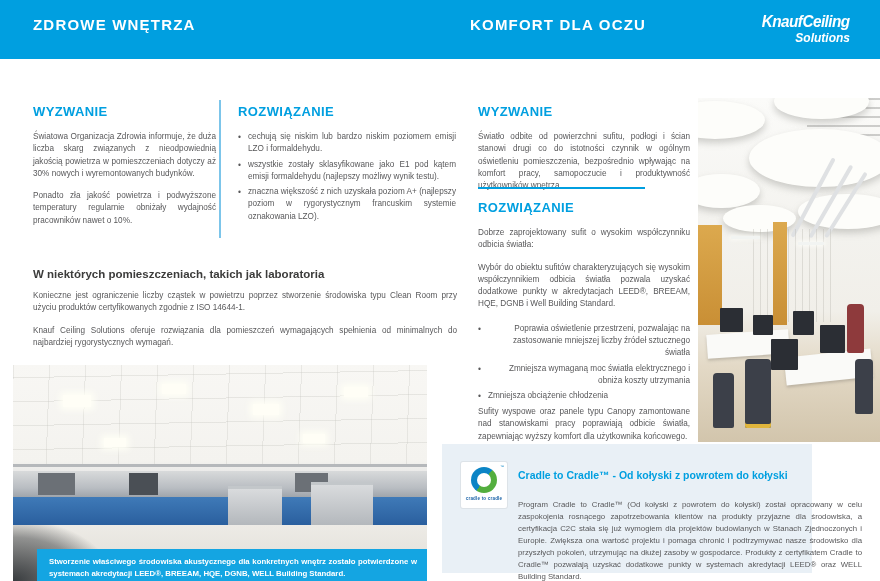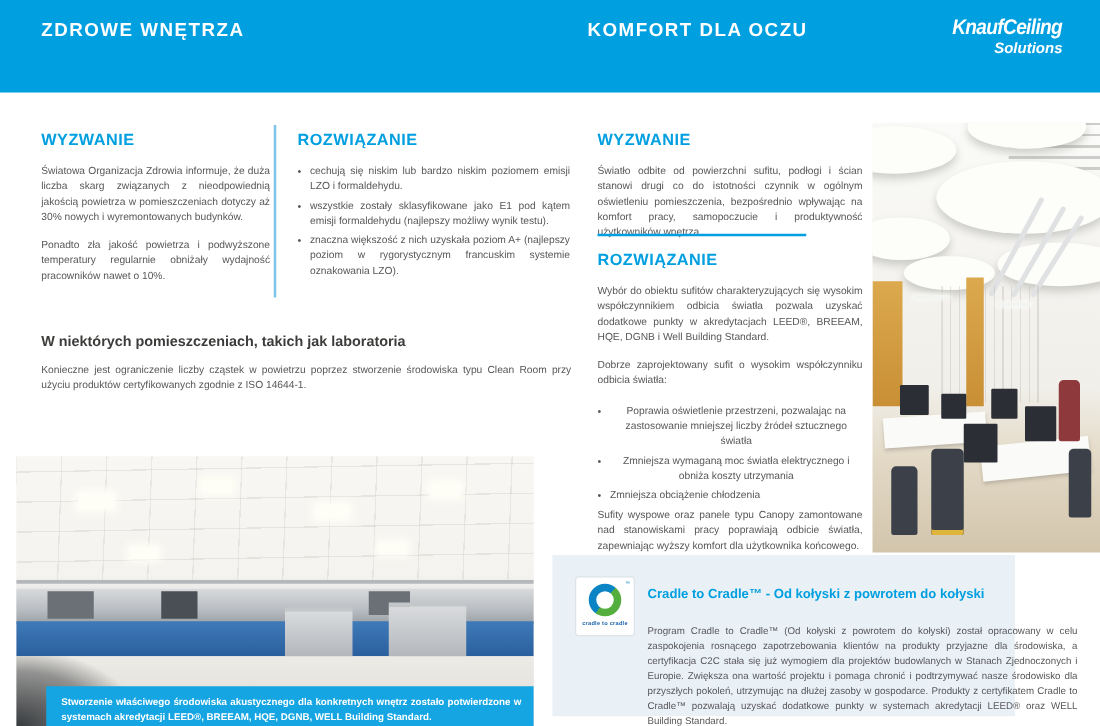--- a/index.html
+++ b/index.html
@@ -1,20 +1,20 @@
 <!DOCTYPE html>
 <html><head>
 <meta charset="utf-8">
 <style>
   html,body{margin:0;padding:0;background:#fff;}
   .page{position:relative;width:880px;height:581px;background:#ffffff;overflow:hidden;
         font-family:"Liberation Sans", sans-serif;color:#58585a;}
 
   
-  .band{position:absolute;left:0;top:0;width:880px;height:74px;background:#009fe0;}
+  .band{position:absolute;left:0;top:0;width:880px;height:59px;background:#009fe0;}
   .band-title{position:absolute;top:16px;color:#fff;font-weight:bold;font-size:15px;letter-spacing:1.2px;}
   .band-title.left{left:33px;}
   .band-title.right{left:470px;}
   .logo{position:absolute;right:30px;top:13px;color:#fff;font-style:italic;text-align:right;line-height:1;}
   .logo-main{font-size:17px;font-weight:bold;letter-spacing:-0.6px;transform:scaleX(0.9);transform-origin:right;}
   .logo-sub{font-size:12px;font-weight:bold;margin-top:2px;}
 
   
   .sec-title{color:#009fe0;font-weight:bold;font-size:13px;letter-spacing:0.4px;margin:0 0 12px 0;}
   .body-txt{font-size:8.2px;line-height:1.5;text-align:justify;color:#58585a;margin:0 0 10px 0;}
@@ -23,21 +23,21 @@
   .col2{left:238px;top:104px;width:218px;}
   .col3c{left:478px;top:104px;width:212px;}
   .col3s{left:478px;top:200px;width:212px;}
   .vdiv{position:absolute;left:219px;top:100px;width:2px;height:138px;background:#7cc5ea;}
   .hdiv{position:absolute;left:478px;top:187px;width:167px;height:2px;background:#009fe0;}
 
   .bullets{margin-top:12px;}
   .bullet{display:flex;margin:0 0 3px 0;}
   .bullet::before{content:"•";font-size:8.5px;line-height:1.5;margin-right:7px;color:#58585a;}
   .bullet span{font-size:8.2px;line-height:1.5;text-align:justify;}
-  .col3s .bullet span{text-align:center;}
+  .col3s .bullet span{text-align:right;}
 
   .labs{position:absolute;left:33px;top:268px;width:424px;}
   .labs-h{font-size:11.5px;font-weight:bold;color:#3c3c3b;margin:0 0 10px 0;}
 
   
   .photo1{position:absolute;left:13px;top:365px;width:414px;height:216px;overflow:hidden;
           background:linear-gradient(180deg,#f8f7f4 0%,#f4f3ef 44%,#e9e9e8 50%,#eeedea 78%,#e6e3de 100%);}
   .p1-grid{position:absolute;left:0;top:0;width:100%;height:47%;
            background:
              repeating-linear-gradient(92deg, rgba(190,190,184,.28) 0 1px, transparent 1px 36px),
@@ -122,20 +122,21 @@
         </div>
       <div class="bullet">
           <span>znaczna większość z nich uzyskała poziom A+ (najlepszy poziom w rygorystycznym francuskim systemie oznakowania LZO).</span>
         </div>
     </div>
   </div>
 
   <div class="labs">
     <h3 class="labs-h">W niektórych pomieszczeniach, takich jak laboratoria</h3>
     <p class="body-txt">Konieczne jest ograniczenie liczby cząstek w powietrzu poprzez stworzenie środowiska typu Clean Room przy użyciu produktów certyfikowanych zgodnie z ISO 14644-1.</p>
+    <p class="body-txt">Knauf Ceiling Solutions oferuje rozwiązania dla pomieszczeń wymagających spełnienia od minimalnych do najbardziej rygorystycznych wymagań.</p>
   </div>
 
   <div class="photo1">
     <div class="p1-grid"></div>
     <div class="p1-light" style="left:12%;top:14%;width:28px;height:12px;"></div>
     <div class="p1-light" style="left:36%;top:9%;width:24px;height:10px;"></div>
     <div class="p1-light" style="left:58%;top:18%;width:26px;height:11px;"></div>
     <div class="p1-light" style="left:80%;top:10%;width:24px;height:10px;"></div>
     <div class="p1-light" style="left:70%;top:32%;width:22px;height:9px;"></div>
     <div class="p1-light" style="left:22%;top:34%;width:22px;height:9px;"></div>
@@ -156,22 +157,22 @@
 
   <div class="col col3c">
     <h2 class="sec-title">WYZWANIE</h2>
     <p class="body-txt">Światło odbite od powierzchni sufitu, podłogi i ścian stanowi drugi co do istotności czynnik w ogólnym oświetleniu pomieszczenia, bezpośrednio wpływając na komfort pracy, samopoczucie i produktywność użytkowników wnętrza.</p>
   </div>
 
   <div class="hdiv"></div>
 
   <div class="col col3s">
     <h2 class="sec-title">ROZWIĄZANIE</h2>
+    <p class="body-txt">Dobrze zaprojektowany sufit o wysokim współczynniku odbicia światła:</p>
     <p class="body-txt">Wybór do obiektu sufitów charakteryzujących się wysokim współczynnikiem odbicia światła pozwala uzyskać dodatkowe punkty w akredytacjach LEED®, BREEAM, HQE, DGNB i Well Building Standard.</p>
-    <p class="body-txt">Dobrze zaprojektowany sufit o wysokim współczynniku odbicia światła:</p>
     <div class="bullets">
       <div class="bullet">
           <span>Poprawia oświetlenie przestrzeni, pozwalając na zastosowanie mniejszej liczby źródeł sztucznego światła</span>
         </div>
       <div class="bullet">
           <span>Zmniejsza wymaganą moc światła elektrycznego i obniża koszty utrzymania</span>
         </div>
       <div class="bullet">
           <span>Zmniejsza obciążenie chłodzenia</span>
         </div>

